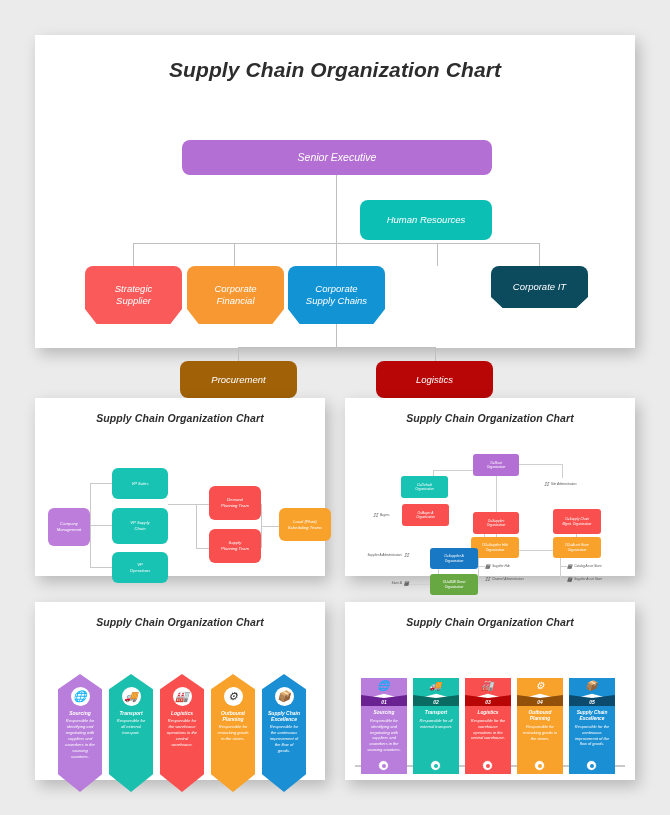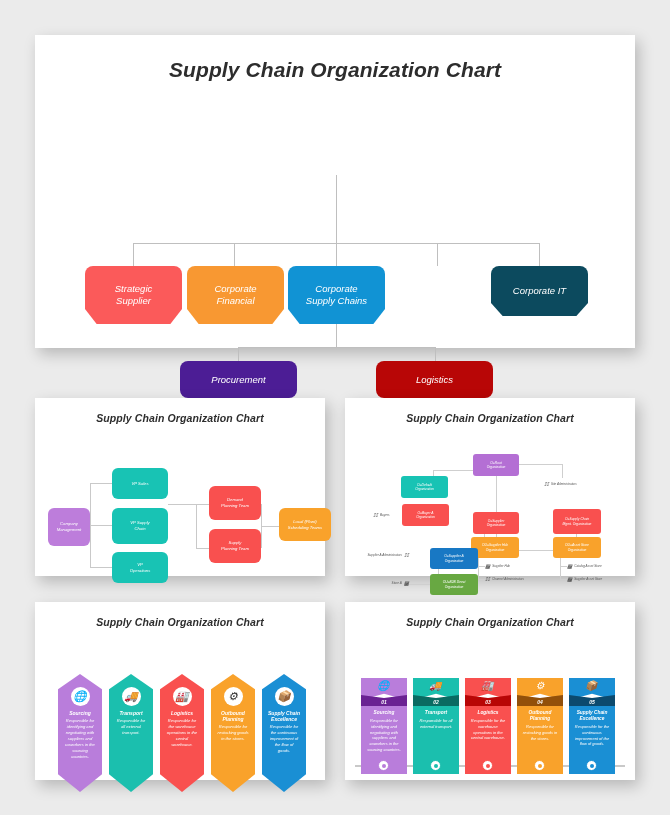--- a/index.html
+++ b/index.html
@@ -121,23 +121,29 @@
 </head>
 <body>
 
 <div class="page">
 
   <div class="card" id="card-main">
     <div class="chart-title">Supply Chain Organization Chart</div>
 
     <div class="stage">
 
+      <div class="node rnd" id="n-exec" style="left:147px;top:58px;width:310px;height:35px;background:#b46fd4;font-size:10.5px;">
+        <span>Senior Executive</span>
+      </div>
 
       <div class="line vl" style="left:301px;top:93px;height:68px;"></div>
 
+      <div class="node rnd" id="n-hr" style="left:325px;top:118px;width:132px;height:40px;background:#0bbfb4;font-size:9.5px;">
+        <span>Human Resources</span>
+      </div>
 
       <div class="line hl" style="left:98px;top:161px;width:406px;"></div>
       <div class="line vl" style="left:98px;top:161px;height:23px;"></div>
       <div class="line vl" style="left:199px;top:161px;height:23px;"></div>
       <div class="line vl" style="left:301px;top:161px;height:23px;"></div>
       <div class="line vl" style="left:402px;top:161px;height:23px;"></div>
       <div class="line vl" style="left:504px;top:161px;height:23px;"></div>
 
       <div class="node notch" style="left:50px;top:184px;width:97px;height:58px;background:#fb5a5a;font-size:9.5px;text-align:center;">
         <span>
@@ -150,30 +156,30 @@
           <span>Corporate</span><br>
           <span>Financial</span>
         </span>
       </div>
       <div class="node notch" style="left:253px;top:184px;width:97px;height:58px;background:#1193d4;font-size:9.5px;">
         <span>
           <span>Corporate</span><br>
           <span>Supply Chains</span>
         </span>
       </div>
-      <div class="node notch" style="left:456px;top:184px;width:97px;height:50px;background:#0c4a5e;font-size:9.5px;">
+      <div class="node notch" style="left:456px;top:184px;width:97px;height:42px;background:#0c4a5e;font-size:9.5px;">
         <span>Corporate IT</span>
       </div>
 
       <div class="line vl" style="left:301px;top:242px;height:23px;"></div>
       <div class="line hl" style="left:203px;top:265px;width:197px;"></div>
       <div class="line vl" style="left:203px;top:265px;height:14px;"></div>
       <div class="line vl" style="left:400px;top:265px;height:14px;"></div>
 
-      <div class="node rnd" style="left:145px;top:279px;width:117px;height:37px;background:#4c1d95;font-size:9.5px;">
+      <div class="node rnd" style="left:145px;top:279px;width:117px;height:37px;background:#a16207;font-size:9.5px;">
         <span>Procurement</span>
       </div>
       <div class="node rnd" style="left:341px;top:279px;width:117px;height:37px;background:#b80606;font-size:9.5px;">
         <span>Logistics</span>
       </div>
     </div>
   </div>
 
   <div class="card mini" id="card-tl">
     <div class="chart-title">Supply Chain Organization Chart</div>

